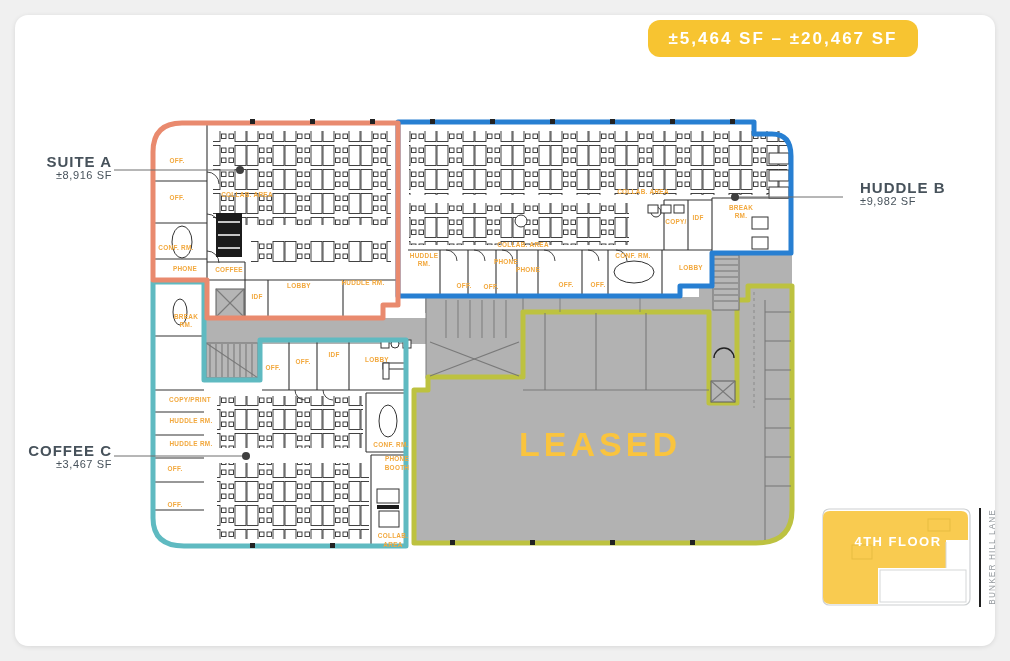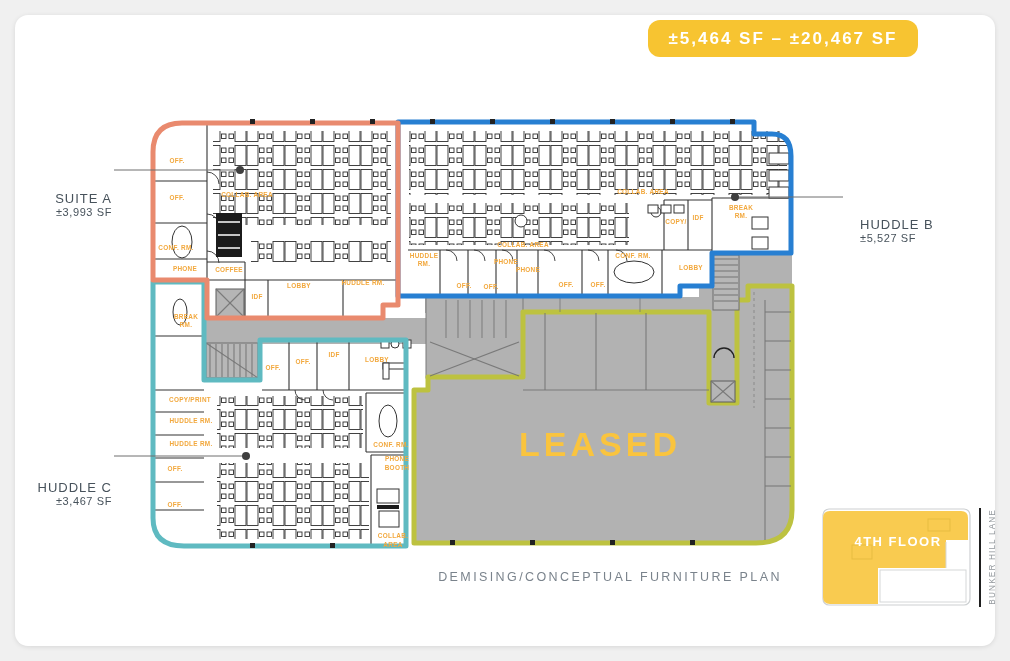--- a/index.html
+++ b/index.html
@@ -5,21 +5,21 @@
   html,body{margin:0;padding:0;background:#F0F0F0;width:1010px;height:661px;overflow:hidden;
     font-family:"Liberation Sans", sans-serif;}
   .stage{position:relative;width:1010px;height:661px;background:#F0F0F0;}
   .card{position:absolute;left:15px;top:15px;width:980px;height:631px;background:#ffffff;
     border-radius:13px;box-shadow:0 1px 5px rgba(0,0,0,.10);}
   svg.plan{position:absolute;left:0;top:0;width:1010px;height:661px;}
   .banner{position:absolute;left:648px;top:20px;width:270px;height:37px;border-radius:12px;
     display:flex;align-items:center;justify-content:center;color:#fff;font-size:17px;
     font-weight:700;letter-spacing:2px;}
   .suite-label{position:absolute;color:#47525B;line-height:13px;}
-  .suite-label .nm{font-size:13px;font-weight:400;letter-spacing:1px;margin-top:37px;}
+  .suite-label .nm{font-size:15px;font-weight:700;letter-spacing:1px;}
   .suite-label .sf{font-size:11px;font-weight:400;letter-spacing:.6px;margin-top:1px;}
   .al-r{text-align:right;}
   .caption{position:absolute;left:400px;top:570px;width:420px;text-align:center;color:#7A838C;
     font-size:12.5px;letter-spacing:2.4px;font-weight:400;}
   .street{position:absolute;left:981px;top:504px;width:22px;height:105px;display:flex;
     align-items:center;justify-content:center;}
   .street .txt{writing-mode:vertical-rl;transform:rotate(180deg);font-size:8.3px;
     letter-spacing:1.1px;color:#93989D;white-space:nowrap;}
   .street-line{position:absolute;left:979px;top:508px;width:2.4px;height:99px;background:#1E1E1E;}
 </style>
@@ -251,30 +251,29 @@
       <rect x="928" y="519" width="22" height="12" fill="none" stroke="#E4B83C" stroke-width="1" opacity="0.8"></rect>
       <text x="898" y="546" text-anchor="middle" font-size="13" font-weight="700" letter-spacing="1.5" fill="#ffffff" font-family="&quot;Liberation Sans&quot;,sans-serif">4TH FLOOR</text>
     </svg>
 
   <div class="banner" style="background: rgb(247, 196, 49);">
     <span>±5,464 SF – ±20,467 SF</span>
   </div>
 
   <div class="suite-label al-r" style="left:20px;top:155px;width:92px;">
     <div class="nm">SUITE A</div>
-    <div class="sf">±3,993 SF</div>
+    <div class="sf">±8,916 SF</div>
   </div>
   <div class="suite-label" style="left:860px;top:181px;width:110px;">
     <div class="nm">HUDDLE B</div>
-    <div class="sf">±5,527 SF</div>
+    <div class="sf">±9,982 SF</div>
   </div>
   <div class="suite-label al-r" style="left:20px;top:444px;width:92px;">
-    <div class="nm">HUDDLE C</div>
+    <div class="nm">COFFEE C</div>
     <div class="sf">±3,467 SF</div>
   </div>
 
-  <div class="caption">DEMISING/CONCEPTUAL FURNITURE PLAN</div>
 
   <div class="street-line"></div>
   <div class="street">
     <span class="txt">BUNKER HILL LANE</span>
   </div>
 </div>
 
 </body></html>

